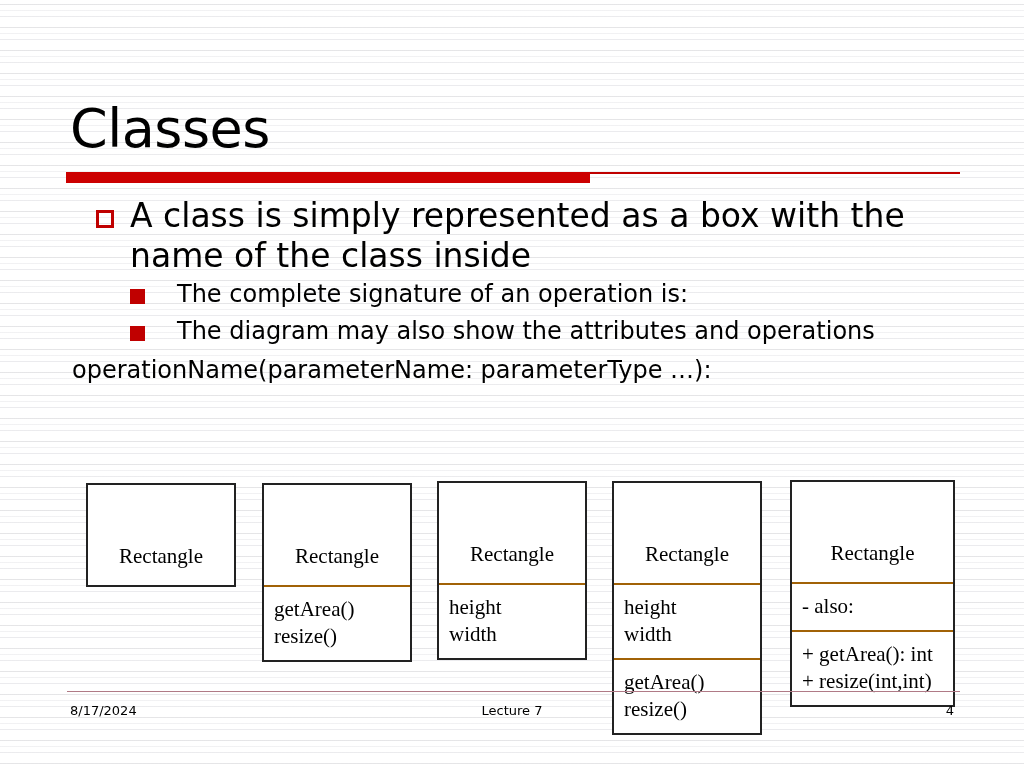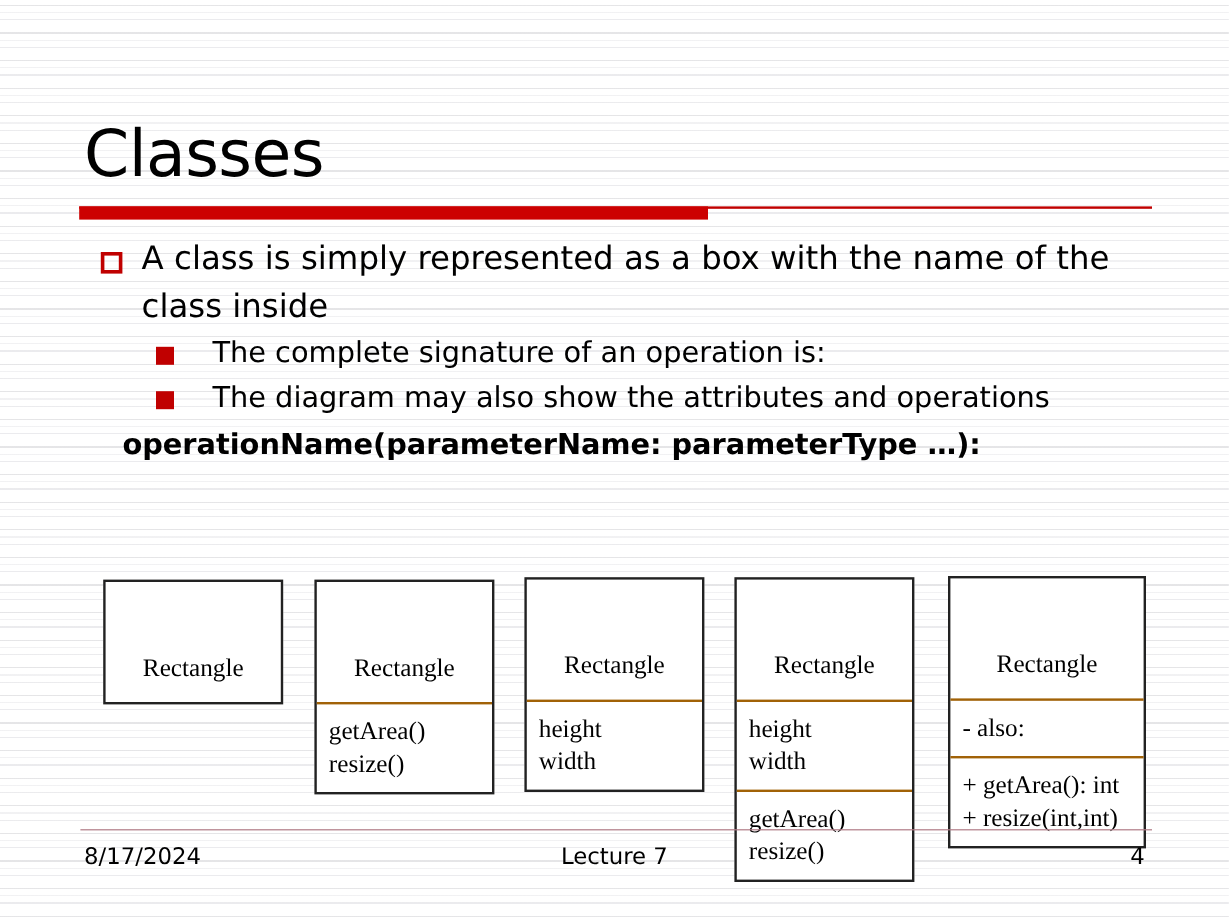--- a/index.html
+++ b/index.html
@@ -76,22 +76,22 @@
   #body {
     position: absolute;
     left: 0;
     top: 196px;
     width: 1024px;
   }
 
   .lvl1 {
     position: relative;
     padding-left: 114px;
-    margin: 0 0 0 4px;
-    font-size: 27px;
+    margin: 0 0 0 16px;
+    font-size: 33px;
     line-height: 40px;
     color: #000000;
     width: 845px;
   }
   .lvl1 .bullet-square {
     position: absolute;
     left: 80px;
     top: 14px;
     width: 12px;
     height: 12px;
@@ -112,26 +112,25 @@
     position: absolute;
     left: 130px;
     top: 13px;
     width: 15px;
     height: 15px;
     background: #C00000;
   }
 
   .lvl2-cont {
     position: relative;
-    padding-left: 102px;
+    padding-left: 72px;
     font-size: 24px;
     line-height: 40px;
     color: #000000;
     width: 830px;
-    font-weight: bold;
   }
   .lvl2-cont .indent-more {
     display: block;
     padding-left: 38px;
   }
 
   
   #uml {
     position: absolute;
     left: 0;
@@ -175,21 +174,21 @@
     width: 893px;
     height: 1px;
     background: #B07A86;
   }
   #footer {
     position: absolute;
     left: 0;
     top: 703px;
     width: 1024px;
     height: 26px;
-    font-size: 19px;
+    font-size: 13px;
     color: #000000;
   }
   #footer-date {
     position: absolute;
     left: 70px;
     top: 0;
   }
   #footer-center {
     position: absolute;
     left: 0;

